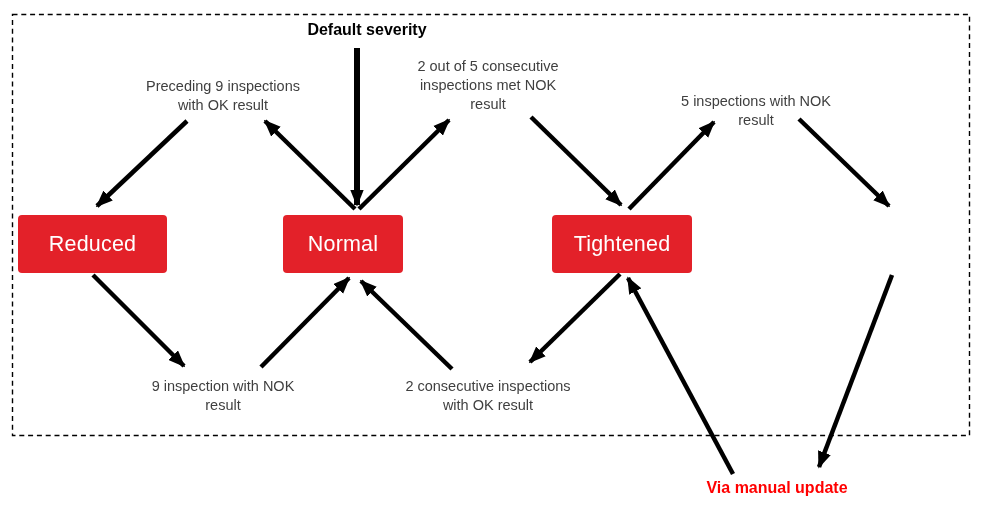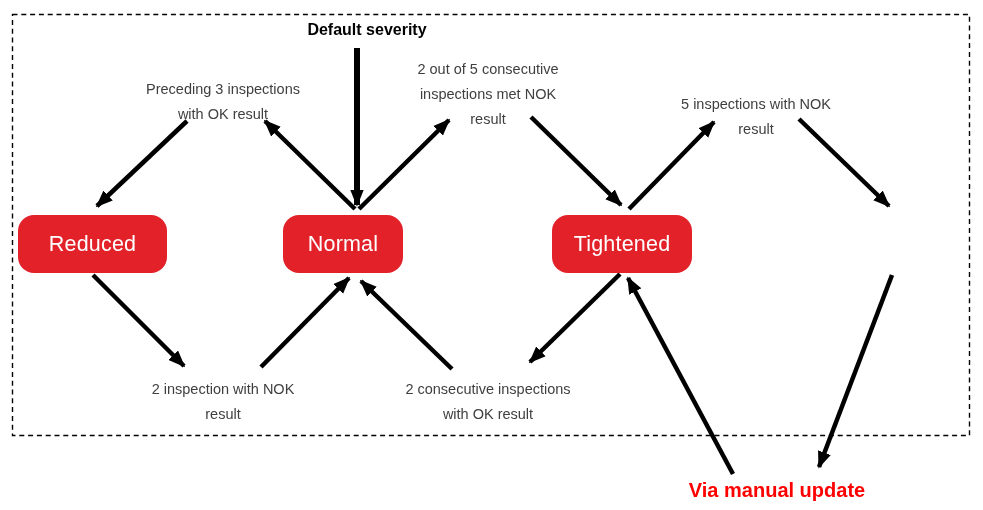--- a/index.html
+++ b/index.html
@@ -20,49 +20,49 @@
   }
   .arrows{position:absolute;inset:0;width:983px;height:510px;}
   .arrow{stroke:var(--arrow);stroke-width:4.5;fill:none;}
   .arrow.thick{stroke-width:6;}
   .boundary{stroke:var(--arrow);stroke-width:1.4;fill:none;stroke-dasharray:5 3.8;}
   .ah-fill{fill:var(--arrow);}
   .state-box{
     position:absolute;
     height:58px;
     background:var(--state-box);
-    border-radius:16px;
+    border-radius:4px;
     color:#ffffff;
     font-size:21.5px;
     display:flex;align-items:center;justify-content:center;
     letter-spacing:0.2px;
   }
   .edge-label{
     position:absolute;
     transform:translateX(-50%);
     color:var(--label-text);
     font-size:14.5px;
-    line-height:25px;
+    line-height:19px;
     text-align:center;
     white-space:pre-line;
   }
   .title-label{
     position:absolute;
     transform:translateX(-50%);
     color:#000000;
     font-size:16px;
     font-weight:bold;
     text-align:center;
     white-space:nowrap;
   }
   .manual-label{
     position:absolute;
     transform:translateX(-50%);
     color:var(--manual-text);
-    font-size:20px;
+    font-size:16px;
     font-weight:bold;
     text-align:center;
     white-space:nowrap;
   }
 </style>
 </head>
 <body>
 
 <div class="stage">
 
@@ -91,31 +91,31 @@
 
     <line class="arrow" x1="620" y1="274" x2="530" y2="362" marker-end="url(#ah)"></line>
     <line class="arrow" x1="452" y1="369" x2="361" y2="281" marker-end="url(#ah)"></line>
 
     <line class="arrow" x1="733" y1="474" x2="628" y2="278" marker-end="url(#ah)"></line>
     <line class="arrow" x1="892" y1="275" x2="819" y2="467" marker-end="url(#ah)"></line>
   </svg>
 
   <div class="title-label" style="left:367px;top:21px;">Default severity</div>
 
-  <div class="edge-label" style="left:223px;top:77px;">Preceding 3 inspections
+  <div class="edge-label" style="left:223px;top:77px;">Preceding 9 inspections
 with OK result</div>
 
   <div class="edge-label" style="left:488px;top:57px;">2 out of 5 consecutive
 inspections met NOK
 result</div>
 
   <div class="edge-label" style="left:756px;top:92px;">5 inspections with NOK
 result</div>
 
-  <div class="edge-label" style="left:223px;top:377px;">2 inspection with NOK
+  <div class="edge-label" style="left:223px;top:377px;">9 inspection with NOK
 result</div>
 
   <div class="edge-label" style="left:488px;top:377px;">2 consecutive inspections
 with OK result</div>
 
   <div class="manual-label" style="left:777px;top:479px;">Via manual update</div>
 
   <div class="state-box" style="left:18px;top:215px;width:149px;">Reduced</div>
 
   <div class="state-box" style="left:283px;top:215px;width:120px;">Normal</div>

